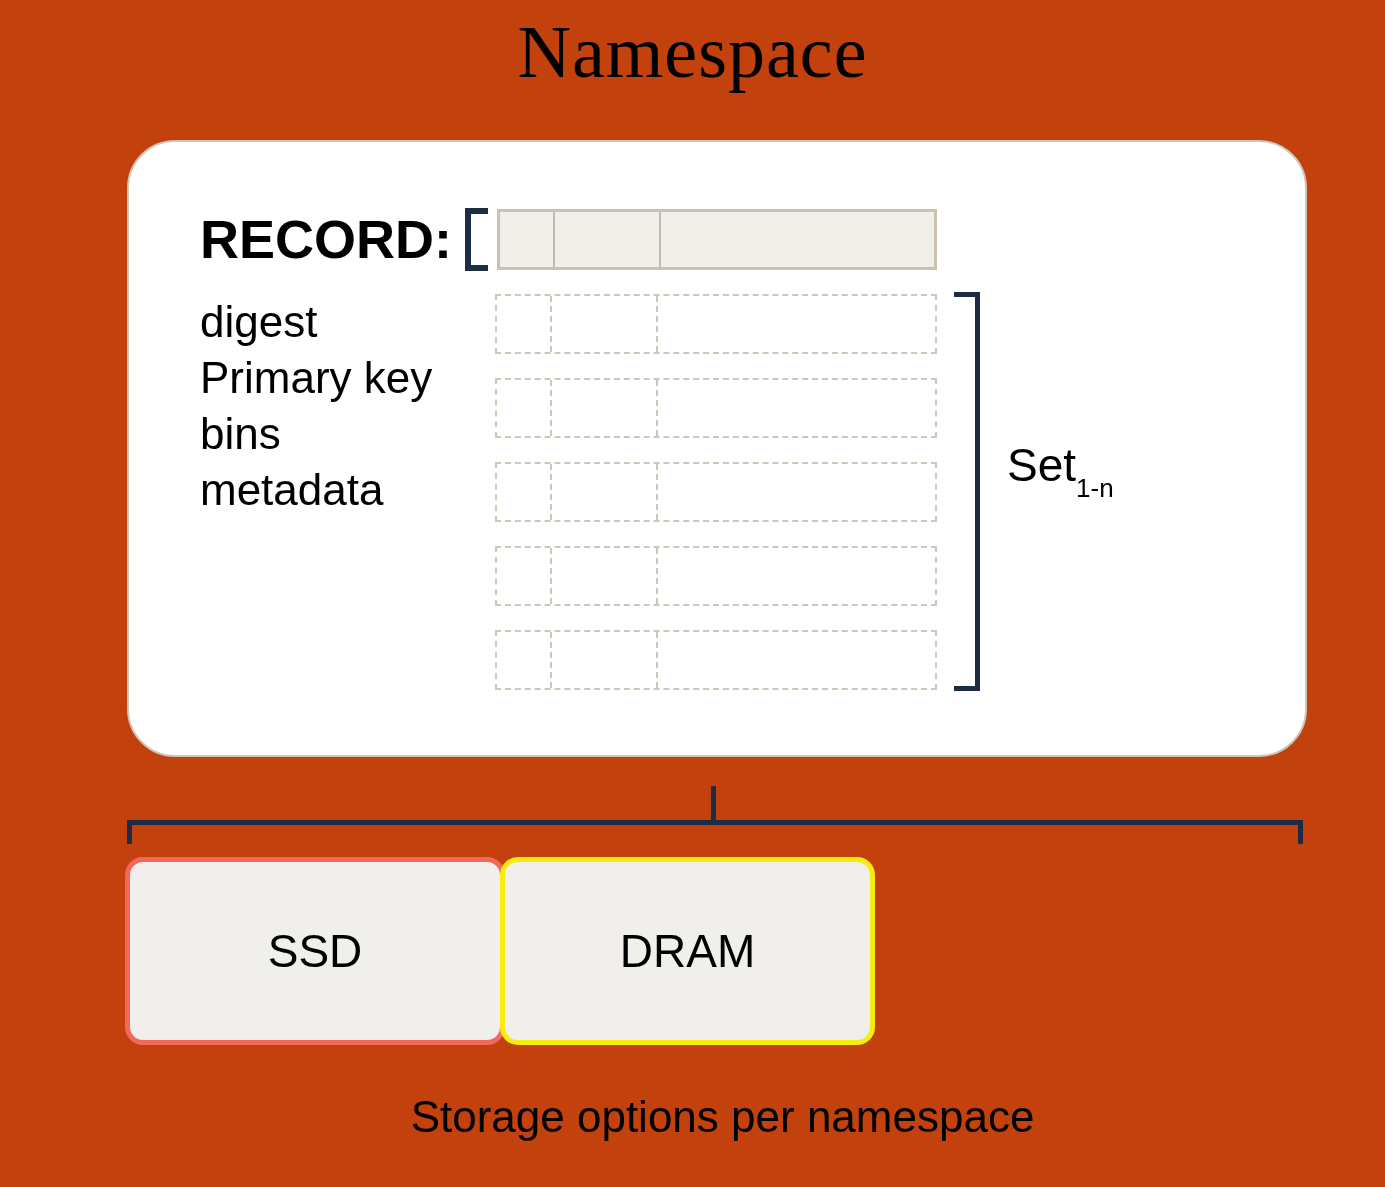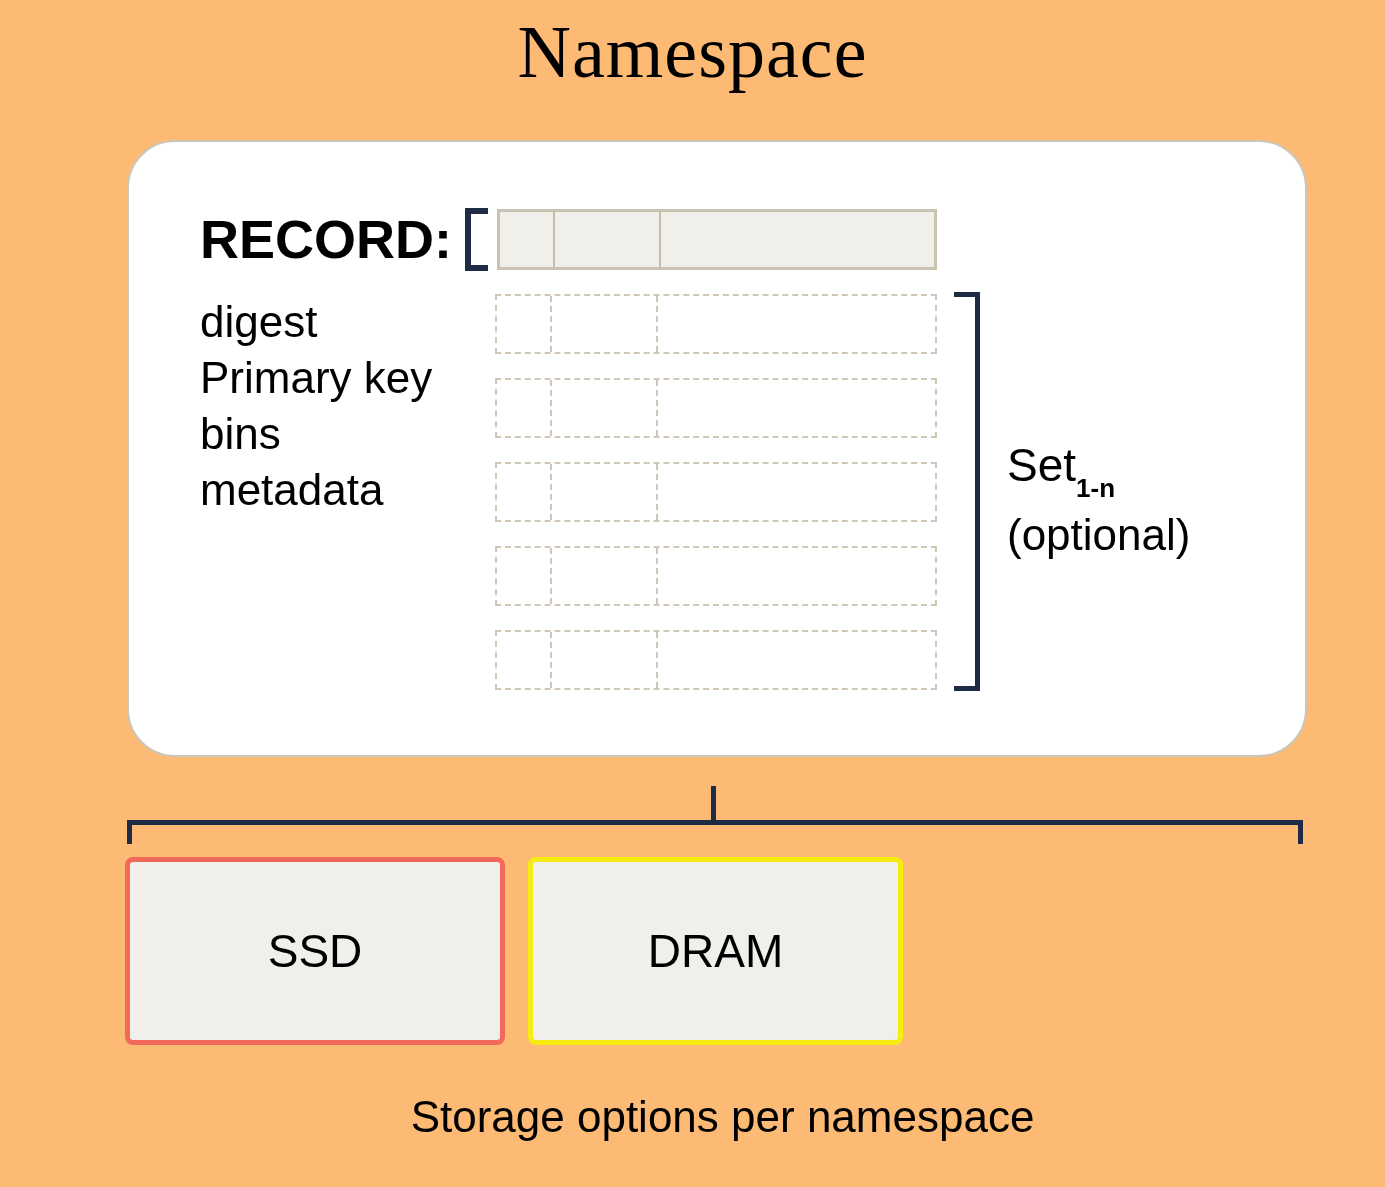--- a/index.html
+++ b/index.html
@@ -1,20 +1,20 @@
 <!DOCTYPE html>
 <html><head>
 <meta charset="utf-8">
 <style>
   html, body { margin: 0; padding: 0; background: #ffffff; }
   .stage {
     position: relative;
     width: 1385px;
     height: 1187px;
-    background: #fdba74;
+    background: #c2410c;
     font-family: "Liberation Sans", sans-serif;
     color: #000000;
     overflow: hidden;
   }
   .title {
     position: absolute;
     top: 10px; left: 0; width: 100%;
     margin: 0;
     text-align: center;
     font-family: "Liberation Serif", serif;
@@ -91,21 +91,21 @@
     box-sizing: border-box;
   }
   .set-label {
     position: absolute;
     left: 878px; top: 296px;
     font-size: 46px;
     white-space: nowrap;
   }
   .set-name { font-weight: normal; }
   .set-sub {
-    font-weight: bold;
+    font-weight: normal;
     font-size: 26px;
     line-height: 0;
     vertical-align: -16px;
   }
   .set-optional {
     font-size: 44px;
     font-weight: normal;
     margin-top: 18px;
   }
   .stem {
@@ -119,28 +119,28 @@
     left: 127px; top: 820px;
     width: 1176px; height: 24px;
     border: 5px solid #1e2b45;
     border-bottom: none;
     box-sizing: border-box;
   }
   .storage-box {
     position: absolute;
     top: 857px; height: 188px;
     border: 5px solid #888888;
-    border-radius: 8px;
+    border-radius: 18px;
     background: #f0efeb;
     box-sizing: border-box;
     display: flex; align-items: center; justify-content: center;
     font-size: 46px;
   }
   .ssd  { left: 125px; width: 380px; }
-  .dram { left: 528px; width: 375px; }
+  .dram { left: 500px; width: 375px; }
   .pmem { left: 925px; width: 378px; }
   .caption {
     position: absolute;
     top: 1092px; left: 30px; width: 1385px;
     text-align: center;
     font-size: 44px;
   }
 </style>
 </head>
 <body>
@@ -193,21 +193,20 @@
         <div class="dcell d1"></div>
         <div class="dcell d2"></div>
         <div class="dcell d3"></div>
       </div>
     </div>
 
     <div class="rbracket" style="border-color: rgb(30, 43, 69);"></div>
 
     <div class="set-label">
       <span class="set-name">Set</span><sub class="set-sub">1-n</sub>
-      <div class="set-optional">(optional)</div>
     </div>
 
   </div>
 
   <div class="stem" style="background-color: rgb(30, 43, 69);"></div>
 
   <div class="brace" style="border-color: rgb(30, 43, 69);"></div>
 
   <div class="storage-box ssd" style="border-color: rgb(242, 105, 90);">
     <span>SSD</span>

